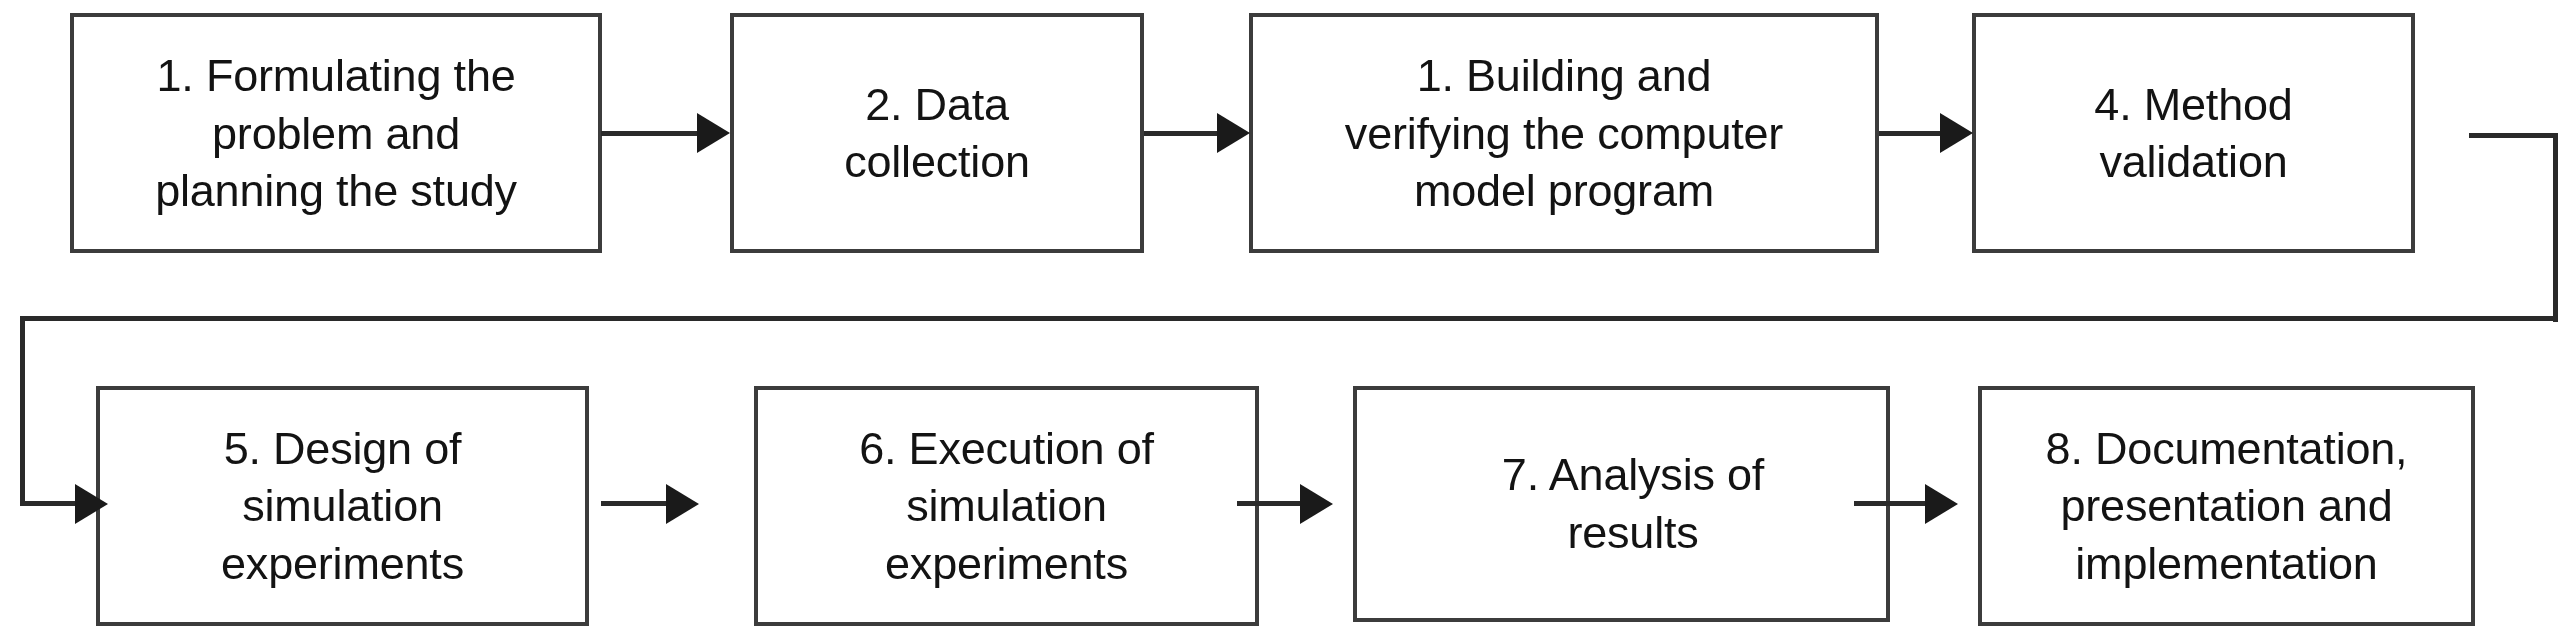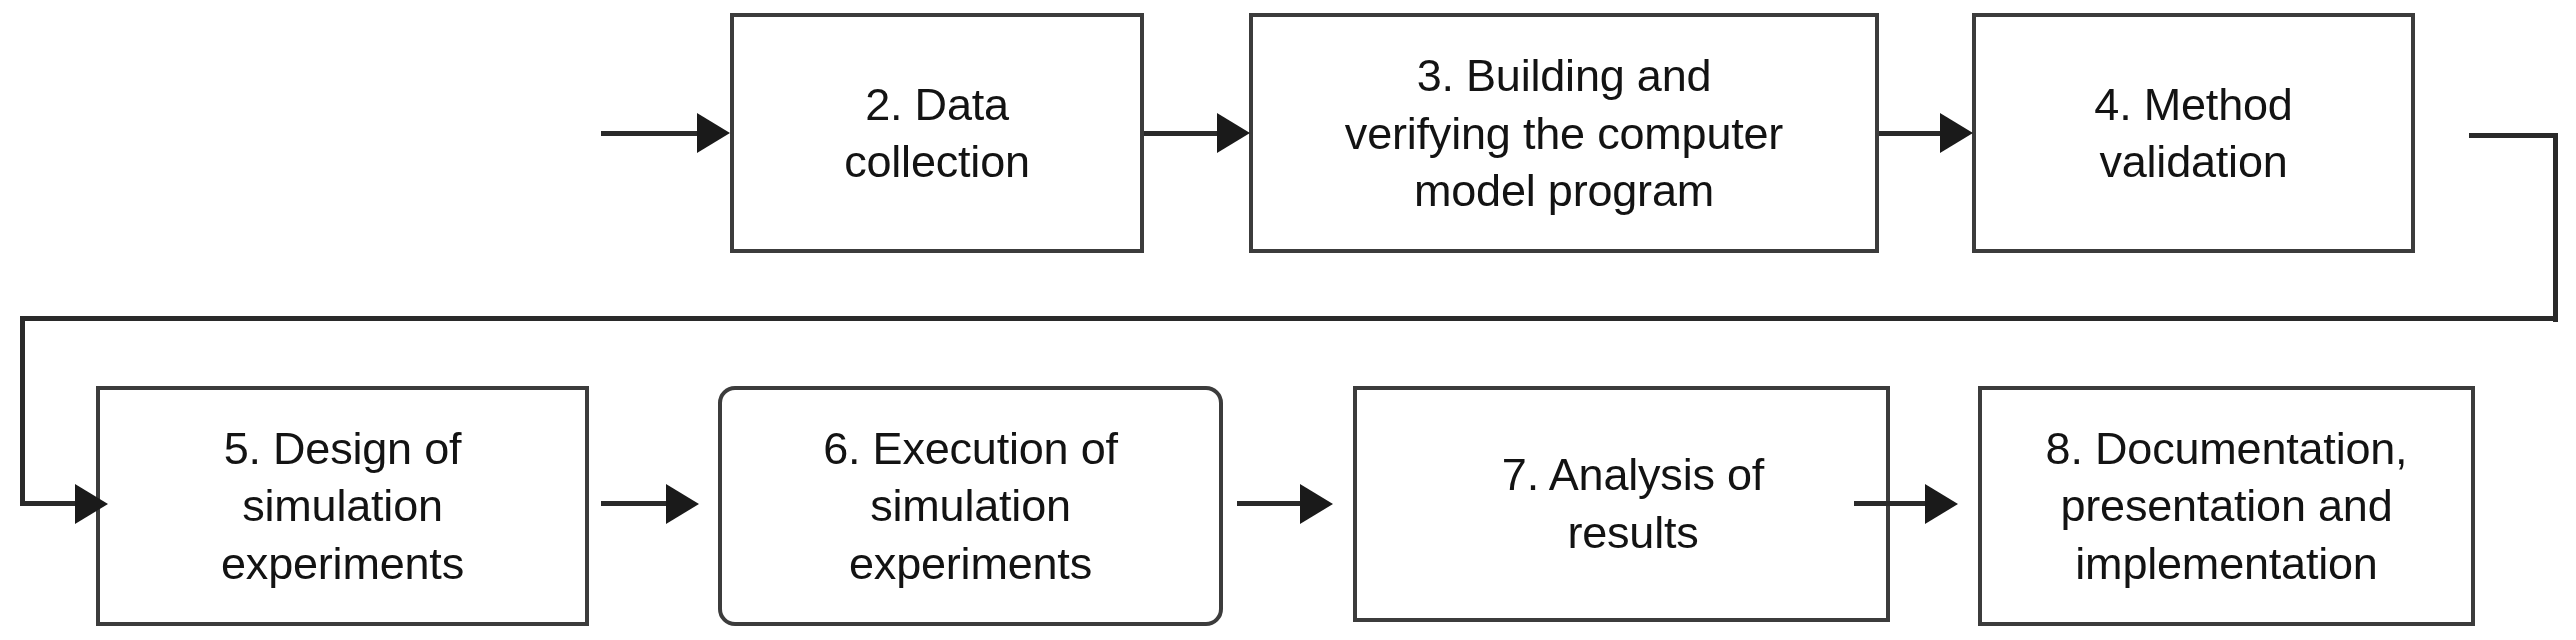--- a/index.html
+++ b/index.html
@@ -48,44 +48,49 @@
     border-top: 20px solid transparent;
     border-bottom: 20px solid transparent;
     border-left: 33px solid #1a1a1a;
   }
 </style>
 </head>
 <body>
 
 <div id="canvas">
 
+  <div class="flow-box" style="left:70px; top:13.3px; width:532px; height:240px;">
+    <span class="box-label">1. Formulating the
+problem and
+planning the study</span>
+  </div>
 
   <div class="flow-box" style="left:730px; top:13.3px; width:414px; height:240px;">
     <span class="box-label">2. Data
 collection</span>
   </div>
 
   <div class="flow-box" style="left:1249px; top:13.3px; width:630px; height:240px;">
-    <span class="box-label">3. Building and
+    <span class="box-label">1. Building and
 verifying the computer
 model program</span>
   </div>
 
   <div class="flow-box" style="left:1972px; top:13.3px; width:443px; height:240px;">
     <span class="box-label">4. Method
 validation</span>
   </div>
 
   <div class="flow-box" style="left:96px; top:386px; width:493px; height:240px;">
     <span class="box-label">5. Design of
 simulation
 experiments</span>
   </div>
 
-  <div class="flow-box" style="left:718px; top:386px; width:505px; height:240px;border-radius:17px;">
+  <div class="flow-box" style="left:754px; top:386px; width:505px; height:240px;">
     <span class="box-label">6. Execution of
 simulation
 experiments</span>
   </div>
 
   <div class="flow-box" style="left:1353px; top:386px; width:537px; height:236px;padding-left:23px;">
     <span class="box-label">7. Analysis of
 results</span>
   </div>
 

